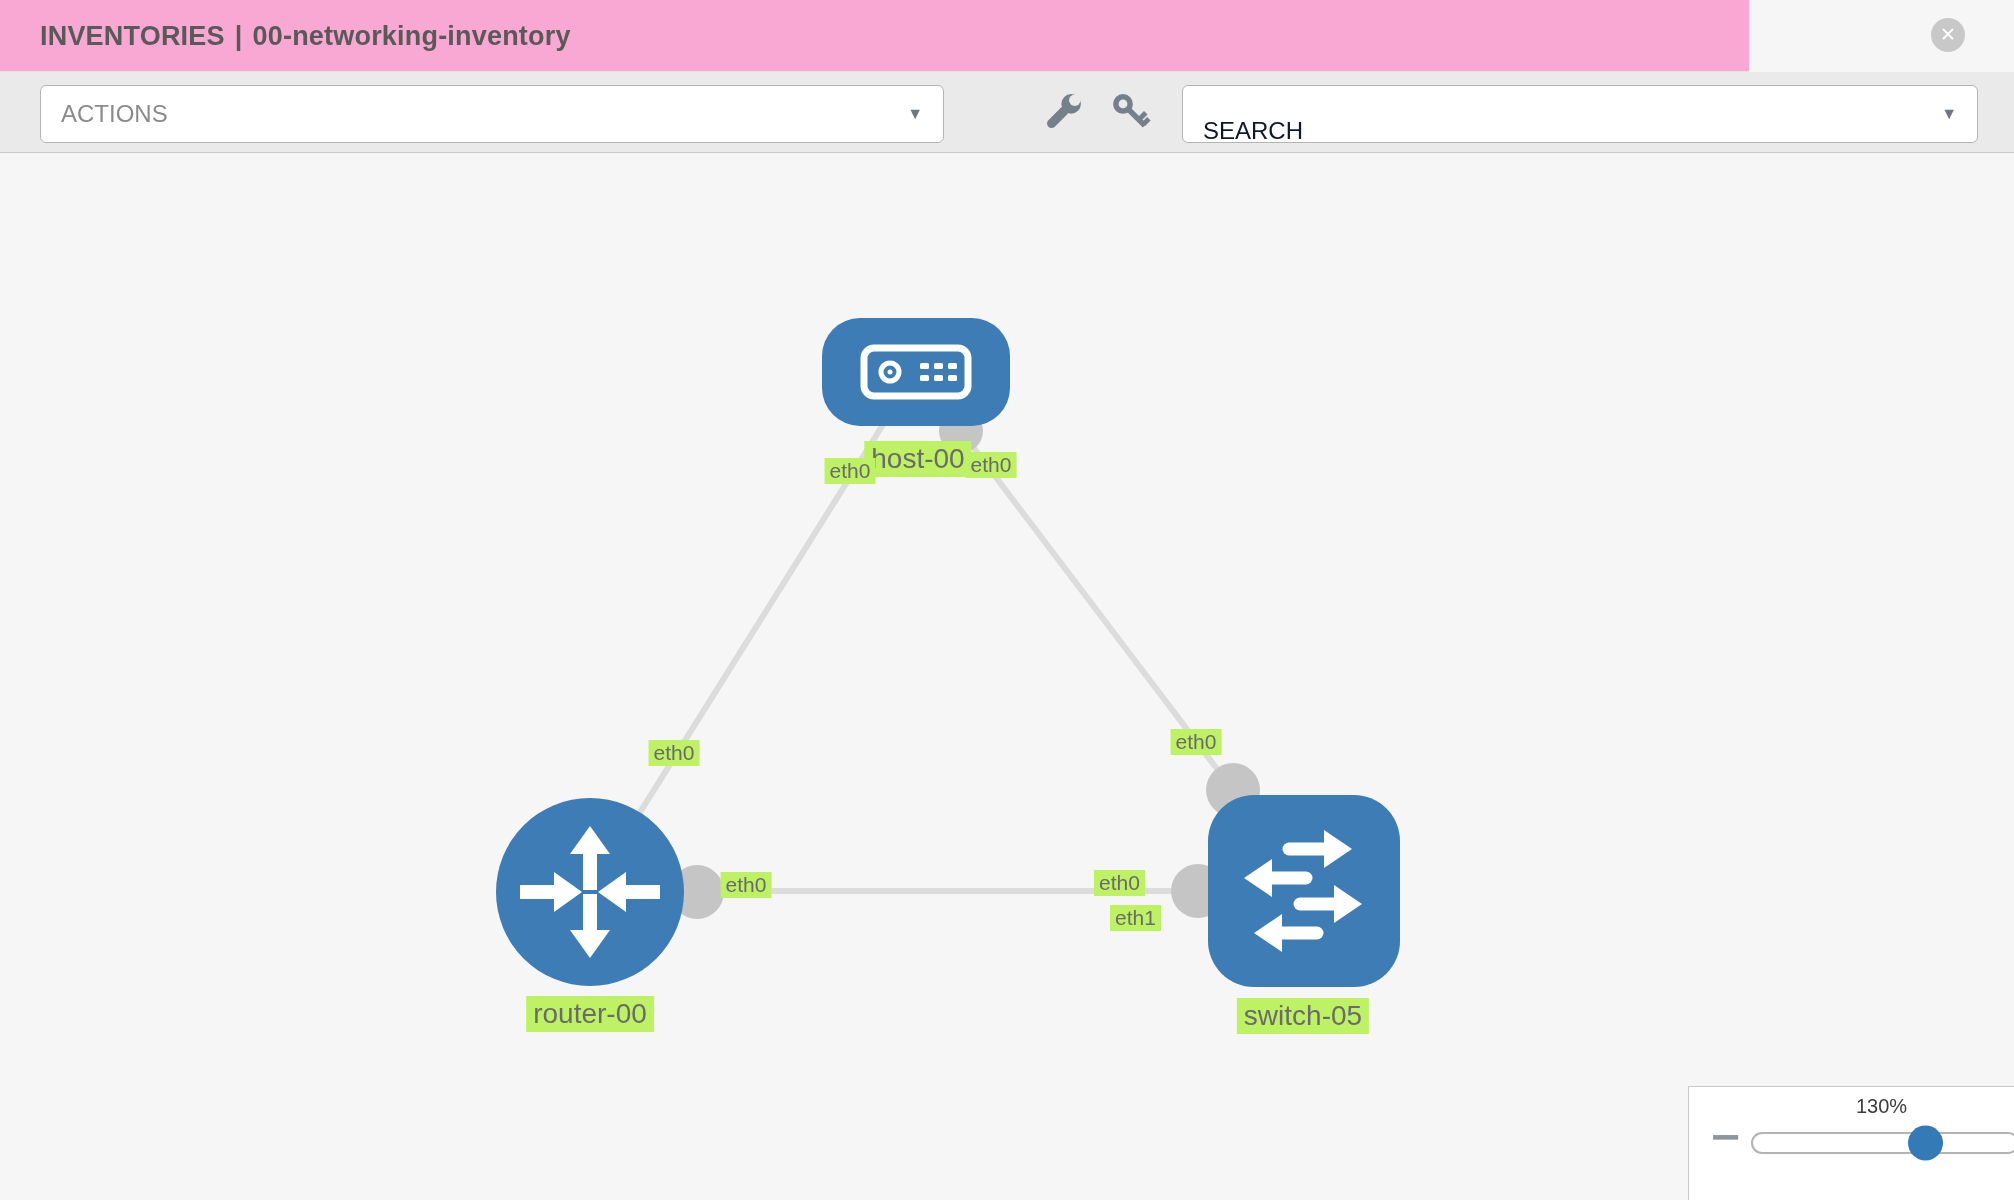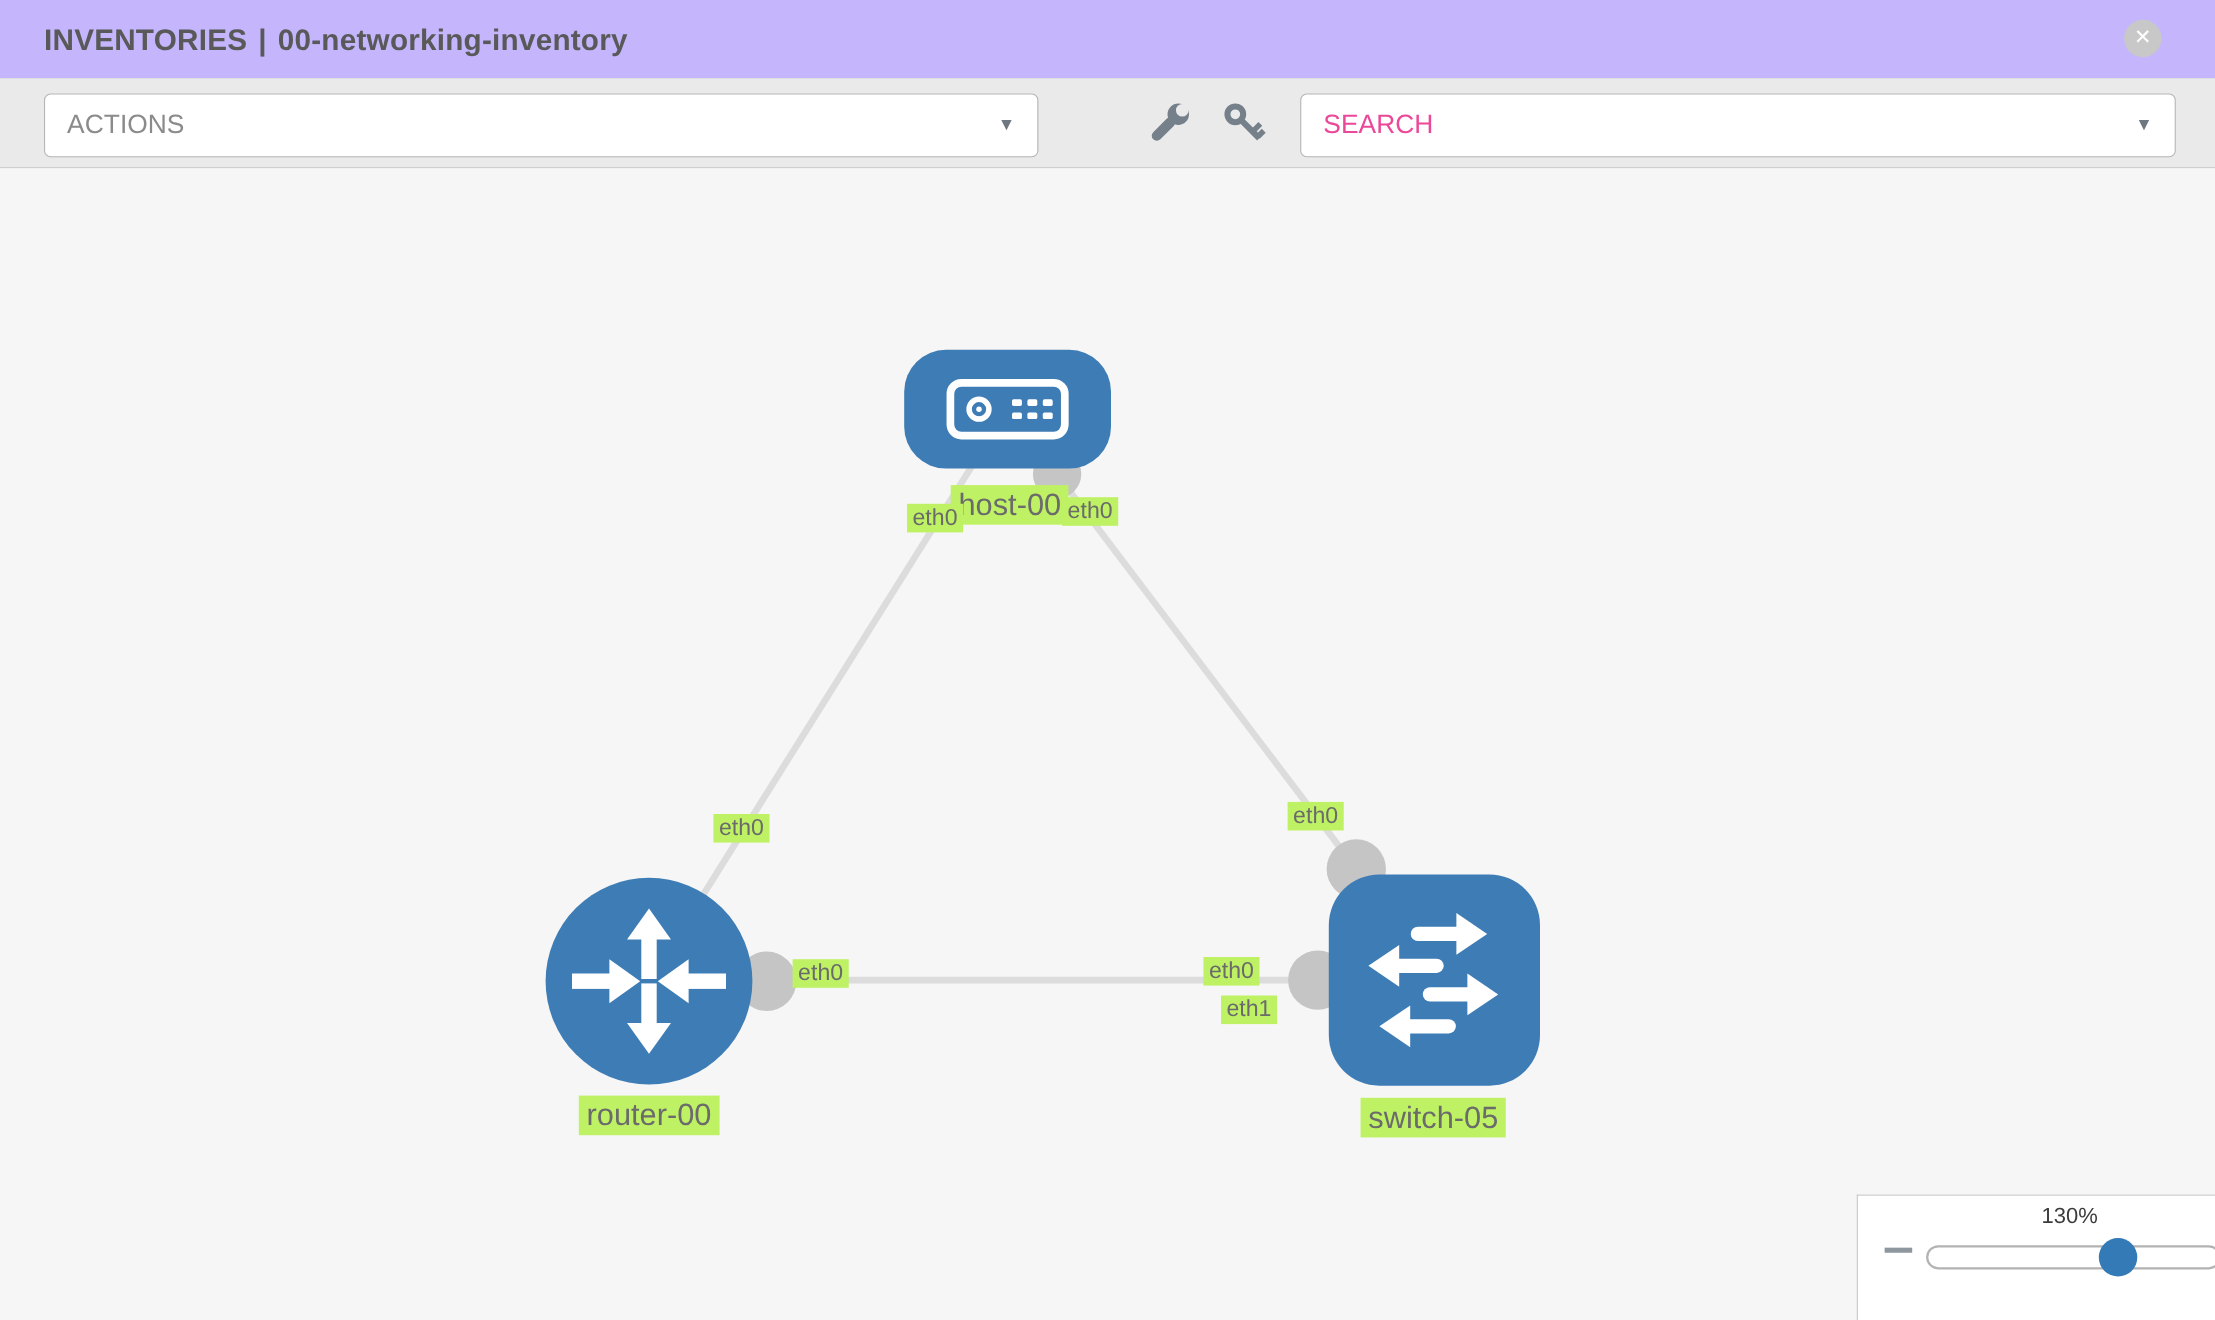--- a/index.html
+++ b/index.html
@@ -5,22 +5,22 @@
   * { margin: 0; padding: 0; box-sizing: border-box; }
   html, body { width: 2014px; height: 1200px; overflow: hidden; }
   body {
     font-family: "Liberation Sans", "DejaVu Sans", sans-serif;
     background: #f6f6f6;
     position: relative;
   }
 
   
   .header {
-    position: absolute; left: 0; top: 0; width: 2014px; height: 72px;
-    background: #c4b5fd; border-bottom: 1px solid #e2e2e2;
+    position: absolute; left: 0; top: 0; width: 1749px; height: 72px;
+    background: #f9a8d4; border-bottom: 1px solid #e2e2e2;
   }
   .header-title {
     position: absolute; left: 40px; top: 0; height: 72px; line-height: 72px;
     font-size: 27px; font-weight: 700; color: #595959; letter-spacing: 0.2px;
   }
   .header-title .sep { padding: 0 10px; }
   .close-btn {
     position: absolute; left: 1931px; top: 18px; width: 34px; height: 34px;
     background: #c8c8c8; border-radius: 50%;
     color: #ffffff; font-size: 19px; font-weight: 700;
@@ -40,21 +40,21 @@
   .select-box .select-label {
     position: absolute; left: 20px; top: 0; line-height: 56px;
     font-size: 24px; color: #8b8b8b;
   }
   .select-box .caret {
     position: absolute; right: 20px; top: 0; line-height: 56px;
     font-size: 16px; color: #6f7780;
   }
   .actions-box { left: 40px;  width: 904px; }
   .search-box  { left: 1182px; width: 796px; }
-  .search-box .select-label { color: #ec4899; }
+  .search-box .select-label { color: #0f172a; margin-top: 17px; }
   .tool-icon { position: absolute; cursor: pointer; }
   .wrench-pos { left: 1040px; top: 17px; }
   .key-pos    { left: 1108px; top: 18px; }
 
   
   .canvas {
     position: absolute; left: 0; top: 153px; width: 2014px; height: 1047px;
     background: #f6f6f6; overflow: hidden;
   }
   .topo-svg { position: absolute; left: 0; top: 0; }

